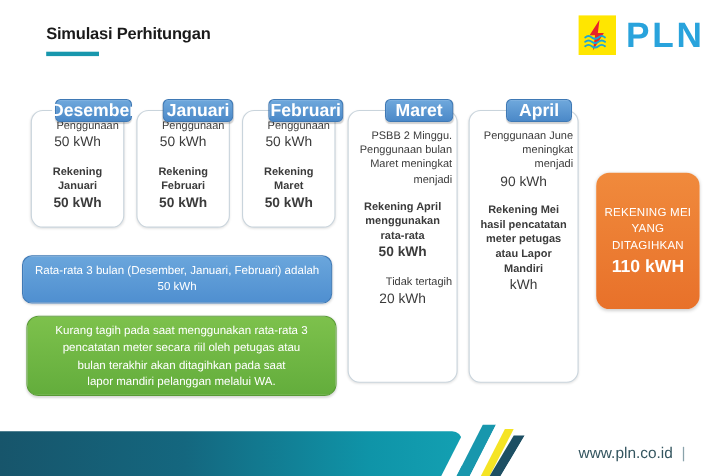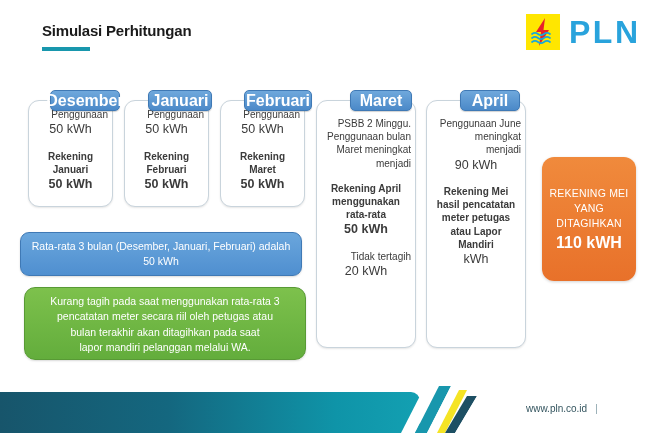--- a/index.html
+++ b/index.html
@@ -117,21 +117,21 @@
     background:#ffffff;
   }
   .footer-band{
     position:absolute;left:0;top:6px;height:41px;width:420px;
     background:linear-gradient(90deg,#17556b 0%,#14677f 40%,#0f94a8 80%,#13a0b2 100%);
     border-top-right-radius:9px;
   }
   .footer svg.deco{position:absolute;left:395px;top:0px;}
   .footer-url{
     position:absolute;left:526px;top:17px;
-    font-size:10px;color:#34555f;white-space:nowrap;
+    font-size:14px;color:#34555f;white-space:nowrap;
   }
   .footer-sep{color:#8aa3ab;margin-left:8px;}
 </style>
 </head>
 <body>
 
 <div id="slide">
 
   <div class="title">Simulasi Perhitungan</div>
   <div class="title-rule"></div>

